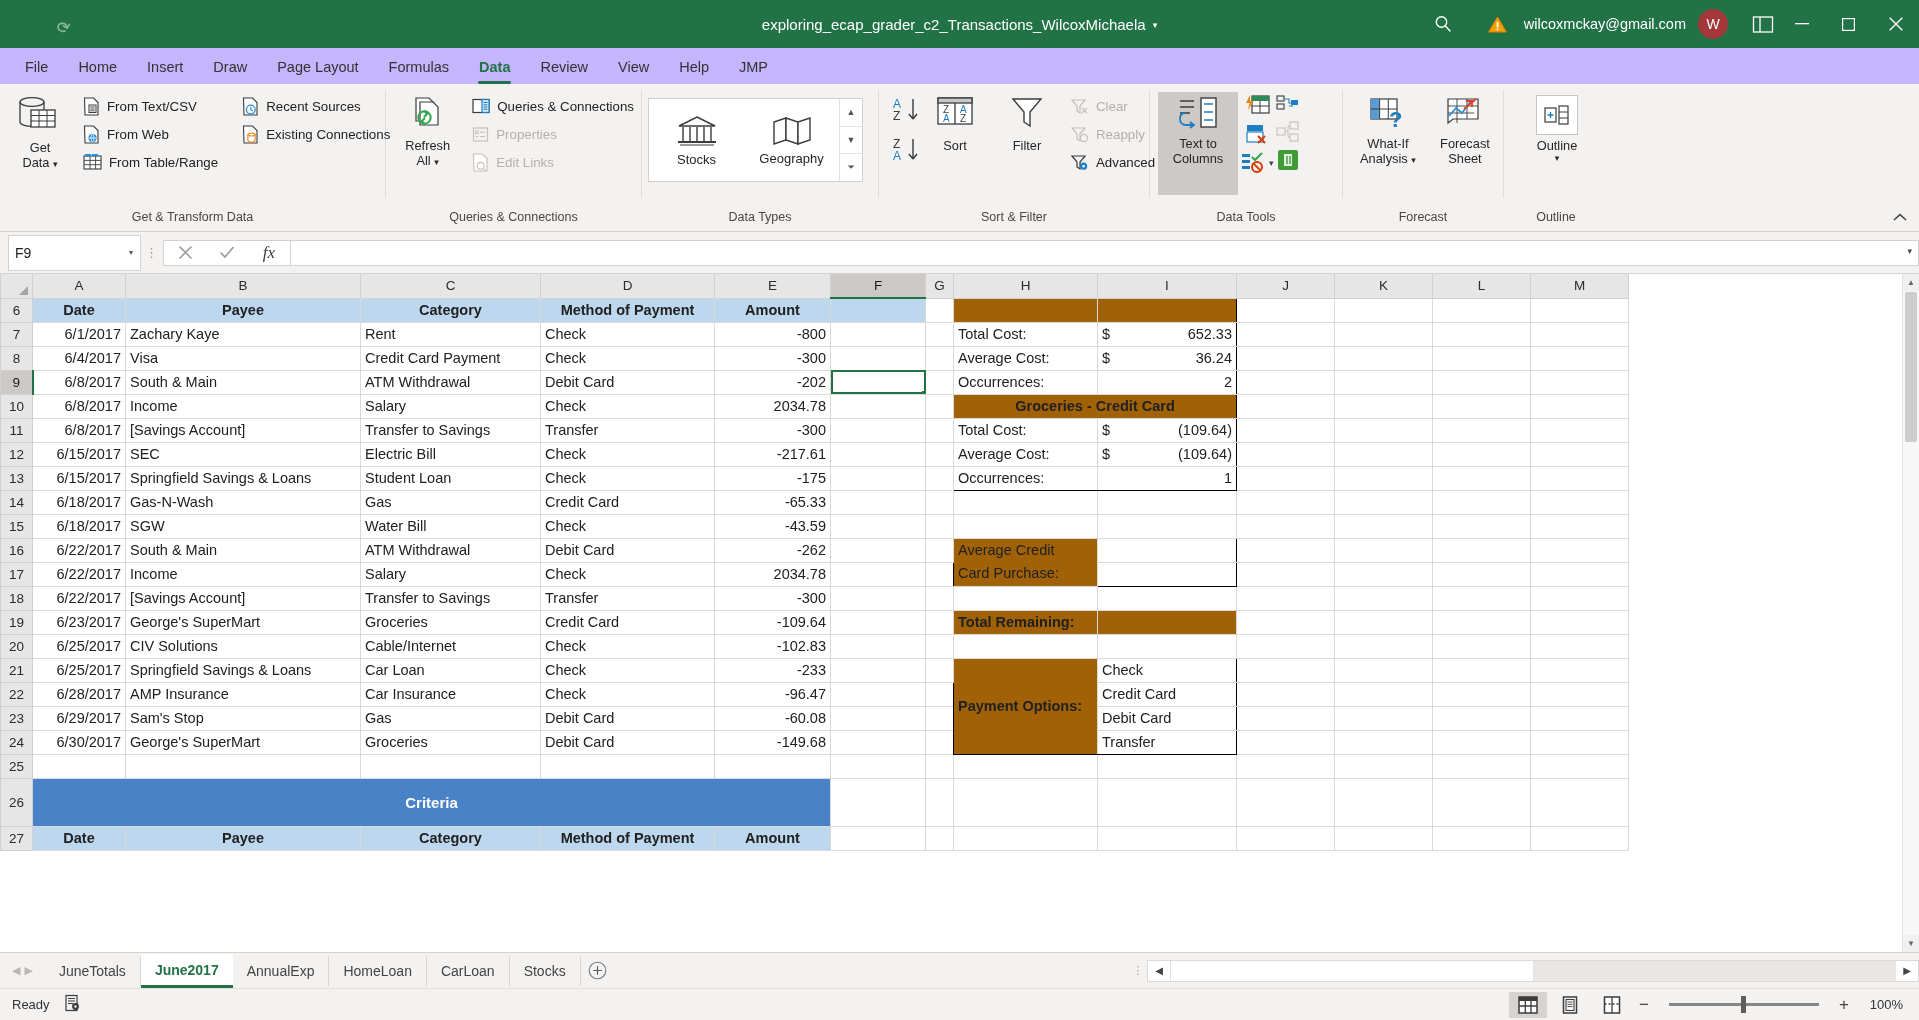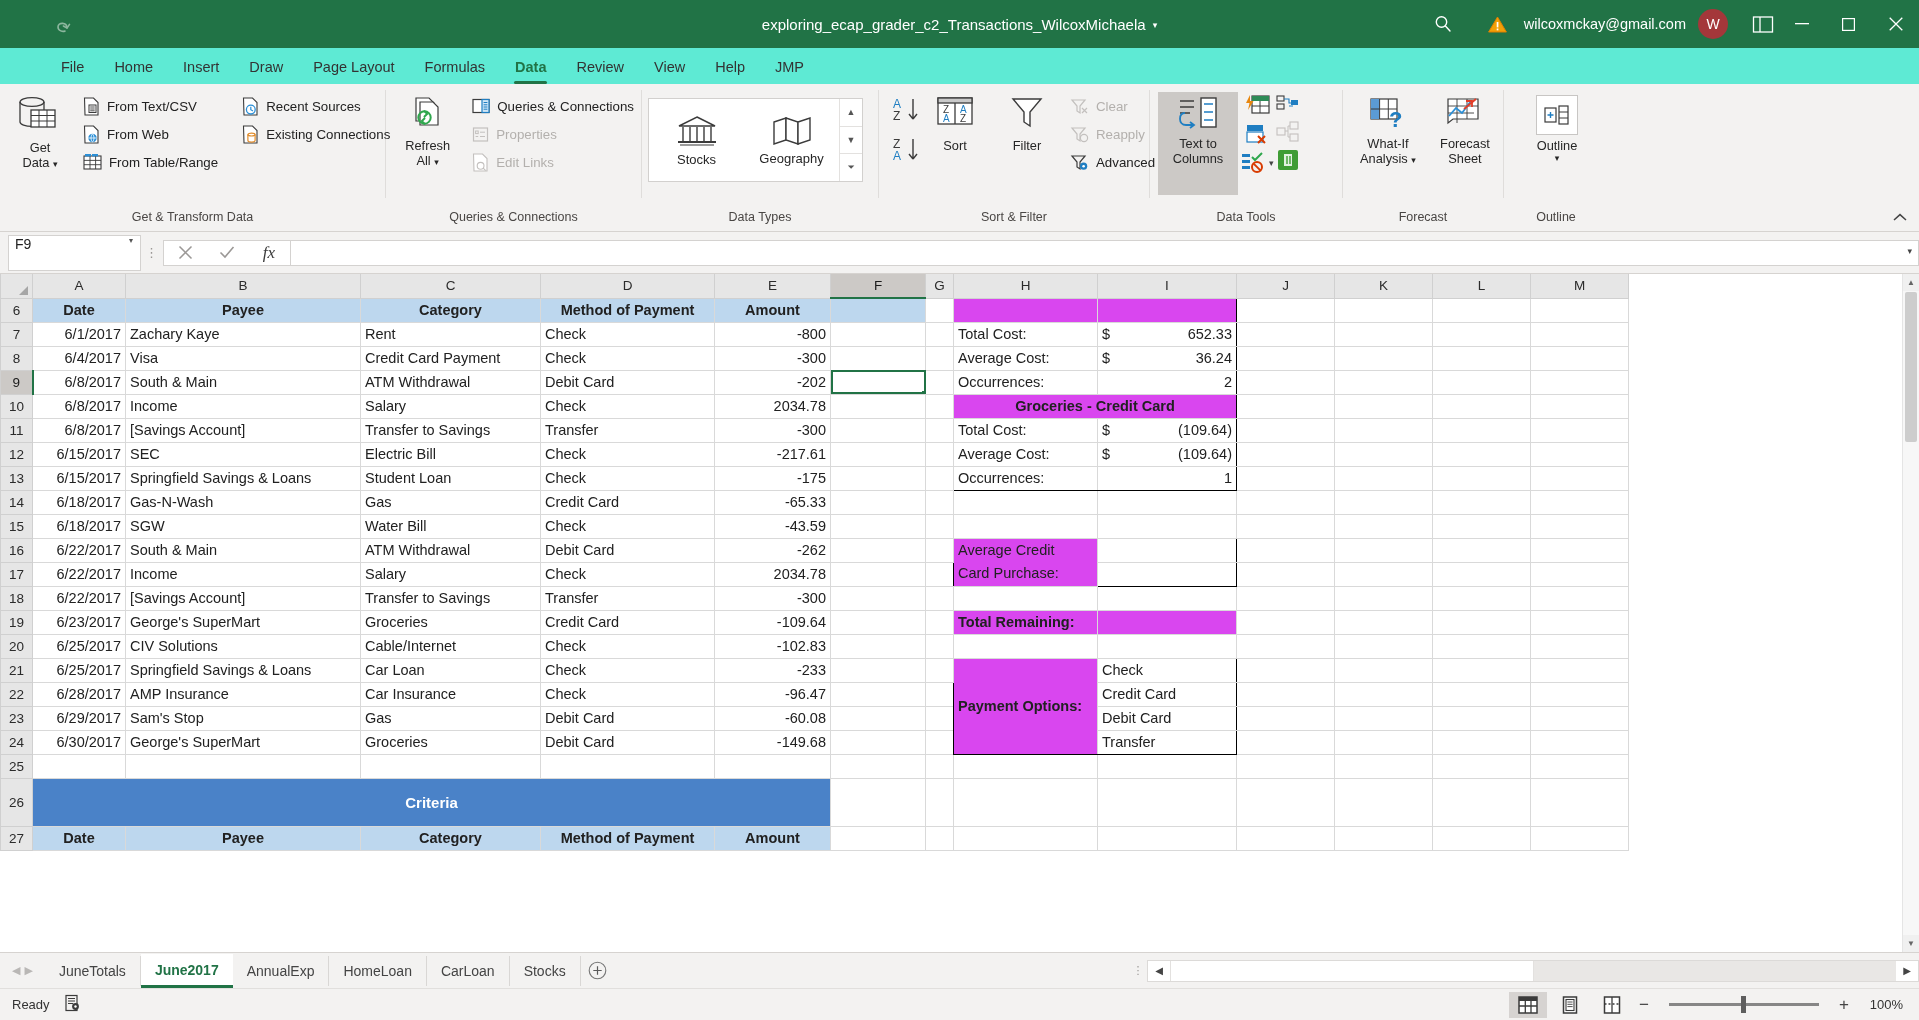--- a/index.html
+++ b/index.html
@@ -27,21 +27,21 @@
   .doctitle .dd{font-size:9px;margin-left:7px;vertical-align:2px;}
   .tb-right{margin-left:auto;display:flex;align-items:center;height:48px;padding-right:0px;}
   .srch{width:46px;display:flex;align-items:center;justify-content:center;}
   .warn{width:28px;display:flex;align-items:center;justify-content:center;margin-left:18px;}
   .acct{font-size:14.5px;margin-left:12px;}
   .avatar{width:30px;height:30px;border-radius:50%;background:#a4373a;color:#fff;font-size:14px;display:flex;align-items:center;justify-content:center;margin-left:12px;}
   .ribbonbtn{width:30px;height:30px;display:flex;align-items:center;justify-content:center;margin-left:20px;}
   .wbtn{width:47px;height:48px;display:flex;align-items:center;justify-content:center;}
 
   
-  .tabbar{height:36px;background:#5eead4;display:flex;align-items:flex-end;flex:0 0 36px;position:relative;padding-left:36px;}
+  .tabbar{height:36px;background:#c4b5fd;display:flex;align-items:flex-end;flex:0 0 36px;position:relative;}
   .tab{font-size:14.5px;color:#333;padding:0 15px;height:34px;line-height:34px;cursor:pointer;white-space:nowrap;}
   .tab:first-child{margin-left:10px;}
   .tab.active{color:#217346;font-weight:700;position:relative;}
   .tab.active:after{content:"";position:absolute;left:14px;right:14px;bottom:0px;height:3px;background:#217346;border-radius:2px;}
   .tabbar-right{margin-left:auto;display:flex;align-items:center;height:36px;padding-right:14px;gap:10px;}
   .pillbtn{display:flex;align-items:center;gap:7px;border:1px solid #d0cfce;background:#f9f8f7;border-radius:3px;height:28px;padding:0 11px;font-size:13.5px;color:#1a1a1a;}
 
   
   .ribbon{height:148px;background:#f3f2f1;border-bottom:1px solid #d6d3d0;flex:0 0 148px;display:flex;position:relative;box-sizing:border-box;}
   .grp{position:relative;display:flex;flex-direction:column;height:147px;box-sizing:border-box;}
@@ -57,40 +57,40 @@
   .datatypes-box{border:1px solid #d2d0ce;background:#fff;display:flex;align-items:stretch;height:82px;margin-left:6px;}
   .dt-item{width:95px;display:flex;flex-direction:column;align-items:center;justify-content:center;gap:4px;font-size:13px;color:#262626;}
   .dt-scroll{width:22px;border-left:1px solid #e3e1df;display:flex;flex-direction:column;}
   .dt-scroll div{flex:1;display:flex;align-items:center;justify-content:center;font-size:9px;color:#555;border-bottom:1px solid #e3e1df;}
   .dt-scroll div:last-child{border-bottom:none;}
   .sel-bg{background:#ccc9c6;}
   .ribbon-collapse{position:absolute;right:12px;bottom:6px;font-size:12px;color:#444;}
 
   
   .fbar{height:42px;background:#f3f2f1;display:flex;align-items:center;flex:0 0 42px;border-bottom:1px solid #d6d3d0;box-sizing:border-box;}
-  .namebox{width:133px;height:36px;margin-left:8px;background:#fff;border:1px solid #d4d2d0;display:flex;align-items:flex-start;font-size:14px;padding:0 6px;box-sizing:border-box;position:relative;}
+  .namebox{width:133px;height:36px;margin-left:8px;background:#fff;border:1px solid #d4d2d0;display:flex;align-items:center;font-size:14px;padding:0 6px;box-sizing:border-box;position:relative;}
   .namebox .nb-caret{position:absolute;right:7px;font-size:8px;color:#555;}
   .fb-dots{width:22px;text-align:center;color:#9b9896;font-size:13px;letter-spacing:1px;}
   .fbtns{display:flex;align-items:center;height:26px;background:#fff;border:1px solid #d4d2d0;box-sizing:border-box;}
   .fbtns>div{width:42px;height:19px;display:flex;align-items:center;justify-content:center;}
   .fin{flex:1;height:26px;background:#fff;border:1px solid #d4d2d0;border-left:none;box-sizing:border-box;position:relative;}
   .fb-exp{position:absolute;right:6px;top:5px;font-size:9px;color:#444;}
 
   
   .gridwrap{flex:1;position:relative;overflow:hidden;background:#fff;}
   table.sheet{border-collapse:collapse;table-layout:fixed;font-size:14.5px;}
   .colhead{height:24px;background:#e6e6e6;color:#2b2b2b;font-size:13.5px;font-weight:400;text-align:center;border:1px solid #d0d0d0;border-top:none;box-sizing:border-box;}
   .colhead.sel{background:#ccc9c6;border-bottom:2px solid #217346;color:#1a1a1a;}
   .cornerhead{width:32px;background:#e6e6e6;border:1px solid #d0d0d0;border-top:none;position:relative;box-sizing:border-box;}
   .cornerhead i{position:absolute;right:4px;bottom:3px;width:0;height:0;border-left:9px solid transparent;border-bottom:9px solid #a6a6a6;}
   .rowhead{width:32px;height:24px;background:#e6e6e6;color:#2b2b2b;font-size:13.5px;text-align:center;border:1px solid #d0d0d0;box-sizing:border-box;font-weight:400;}
   .rowhead.sel{background:#ccc9c6;color:#1a1a1a;border-right:2px solid #217346;font-weight:400;}
   td.cell{height:24px;border-right:1px solid #d9d9d9;border-bottom:1px solid #d9d9d9;padding:0 4px;overflow:hidden;white-space:nowrap;box-sizing:border-box;}
   .hdrblue{background:#bdd7ee;font-weight:700;text-align:center;border-bottom:1.5px solid #000;}
-  .bluefill{background:#d946ef;}
+  .bluefill{background:#a16207;}
   .bold{font-weight:700;}
   .ctr{text-align:center;}
   .rgt{text-align:right;}
   .bx-t{border-top:1px solid #000 !important;}
   .bx-b{border-bottom:1px solid #000 !important;}
   .bx-l{border-left:1px solid #000 !important;}
   .bx-r{border-right:1px solid #000 !important;}
   .criteria{background:#4a82c8;color:#fff;font-weight:700;text-align:center;}
   .selcell{outline:2px solid #217346;outline-offset:-2px;position:relative;}
   .selcell:after{content:"";position:absolute;right:-3px;bottom:-3px;width:6px;height:6px;background:#217346;}

